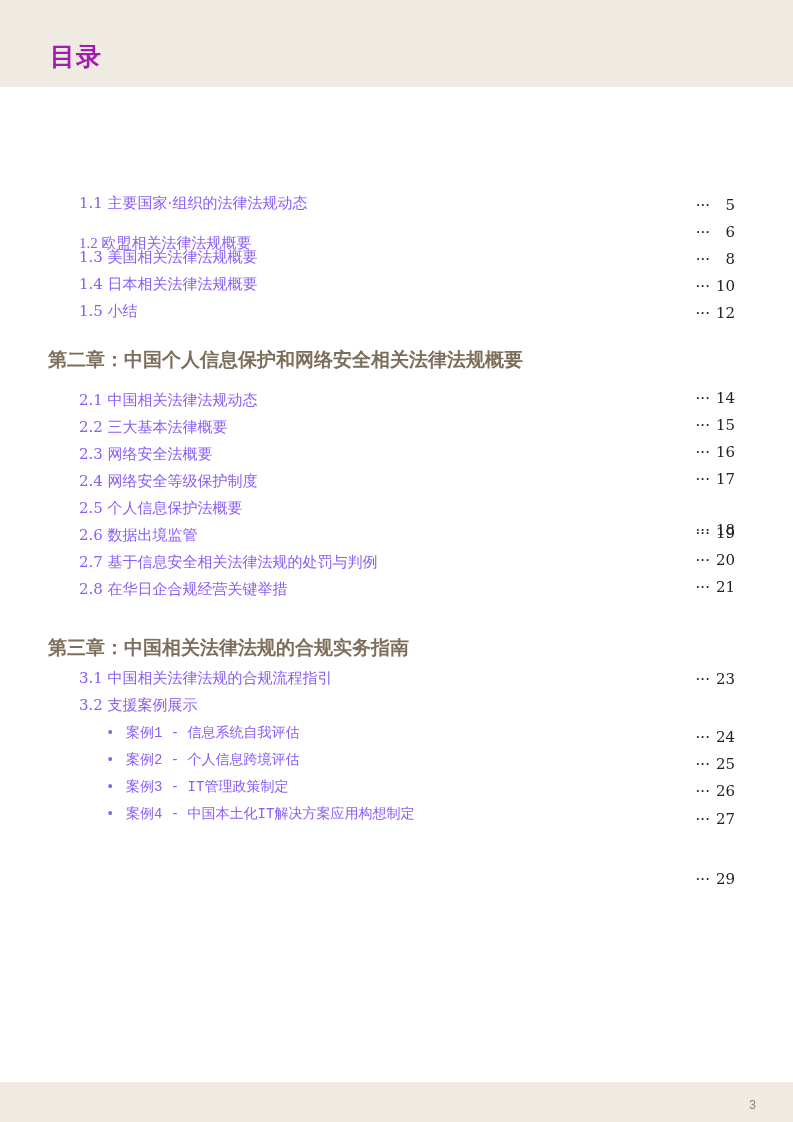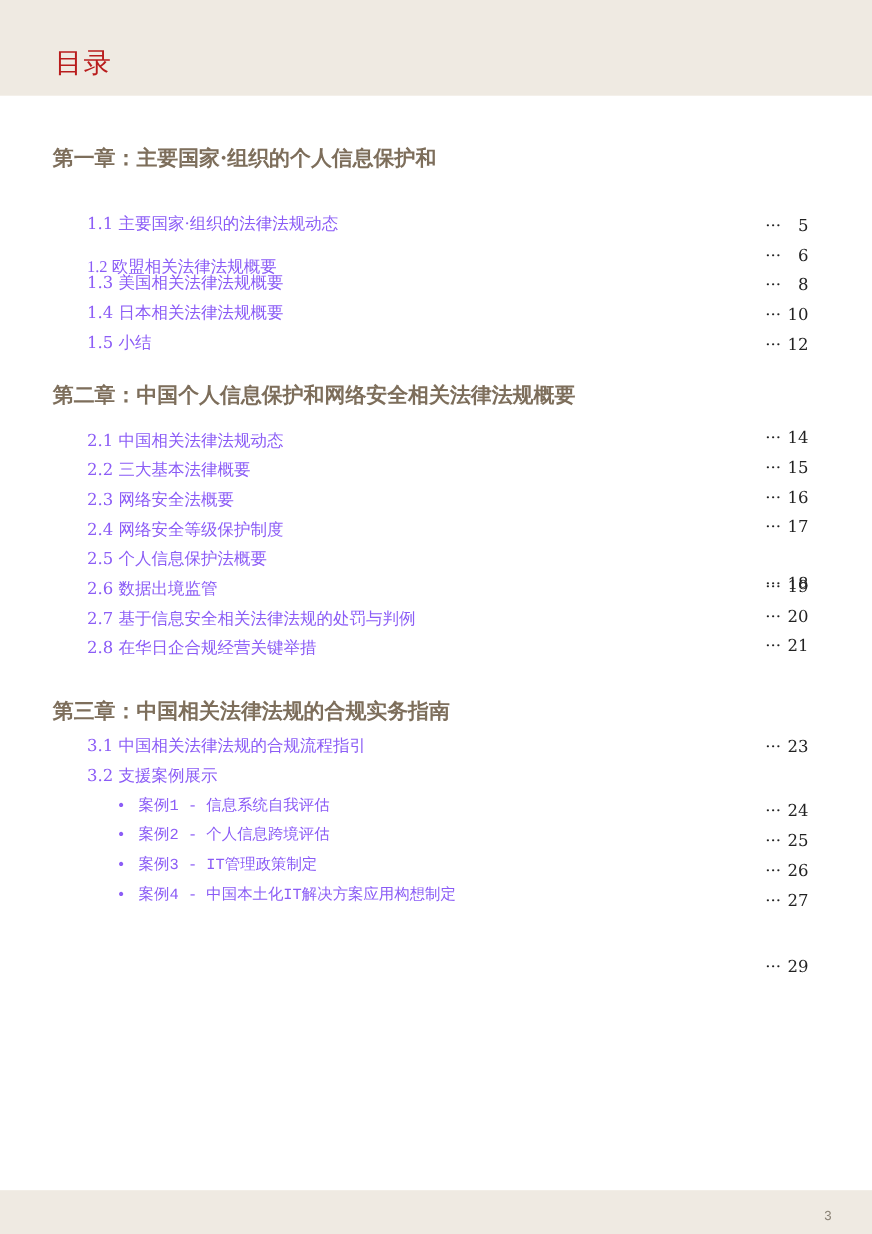--- a/index.html
+++ b/index.html
@@ -7,21 +7,21 @@
     width: 793px; height: 1122px; position: relative; background: #ffffff;
     font-family: "DejaVu Serif", "Liberation Serif", serif; color: #222;
     overflow: hidden;
   }
   .header-band {
     position: absolute; left: 0; top: 0; width: 793px; height: 87px;
     background: #efeae2;
   }
   .page-title {
     position: absolute; left: 50px; top: 40px; font-size: 25px;
-    color: #b91c1c; font-weight: normal; letter-spacing: 1px;
+    color: #a21caf; font-weight: bold; letter-spacing: 1px;
   }
   .footer-band {
     position: absolute; left: 0; top: 1082px; width: 793px; height: 40px;
     background: #efeae2;
   }
   .page-num {
     position: absolute; right: 37px; top: 1098px; font-size: 12px;
     color: #8a8275; font-family: "Liberation Sans", sans-serif;
   }
   .chapter {
@@ -41,21 +41,20 @@
   .pg .dots { margin-right: 6px; letter-spacing: 0; }
   .pg .n { display: inline-block; min-width: 19px; text-align: right; }
 </style>
 </head>
 <body>
 
 <div class="header-band"></div>
 <div class="page-title">目录</div>
 
 <div class="chapter" style="top:130px;">
-  <span>第一章：主要国家·组织的个人信息保护和</span>
 </div>
 
 <div class="entry" style="top:193px;">1.1 主要国家·组织的法律法规动态</div>
 <div class="pg" style="top:195px;"><span class="dots">···</span><span class="n">5</span></div>
 
 <div class="entry" style="top:233px;font-family:Liberation Serif, serif;">1.2 欧盟相关法律法规概要</div>
 <div class="pg" style="top:222px;"><span class="dots">···</span><span class="n">6</span></div>
 
 <div class="entry" style="top:247px;">1.3 美国相关法律法规概要</div>
 <div class="pg" style="top:249px;"><span class="dots">···</span><span class="n">8</span></div>

